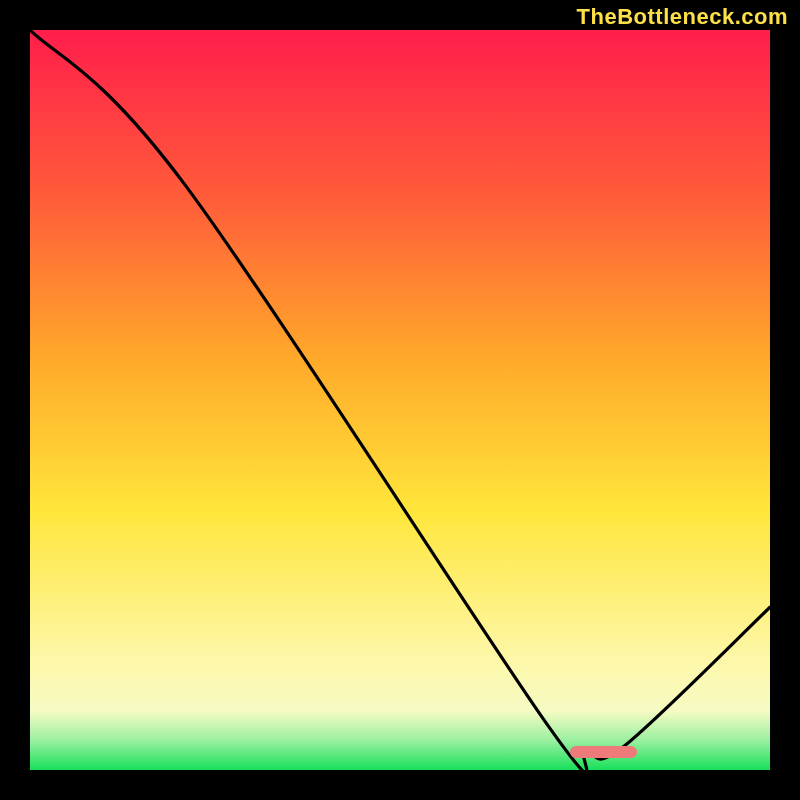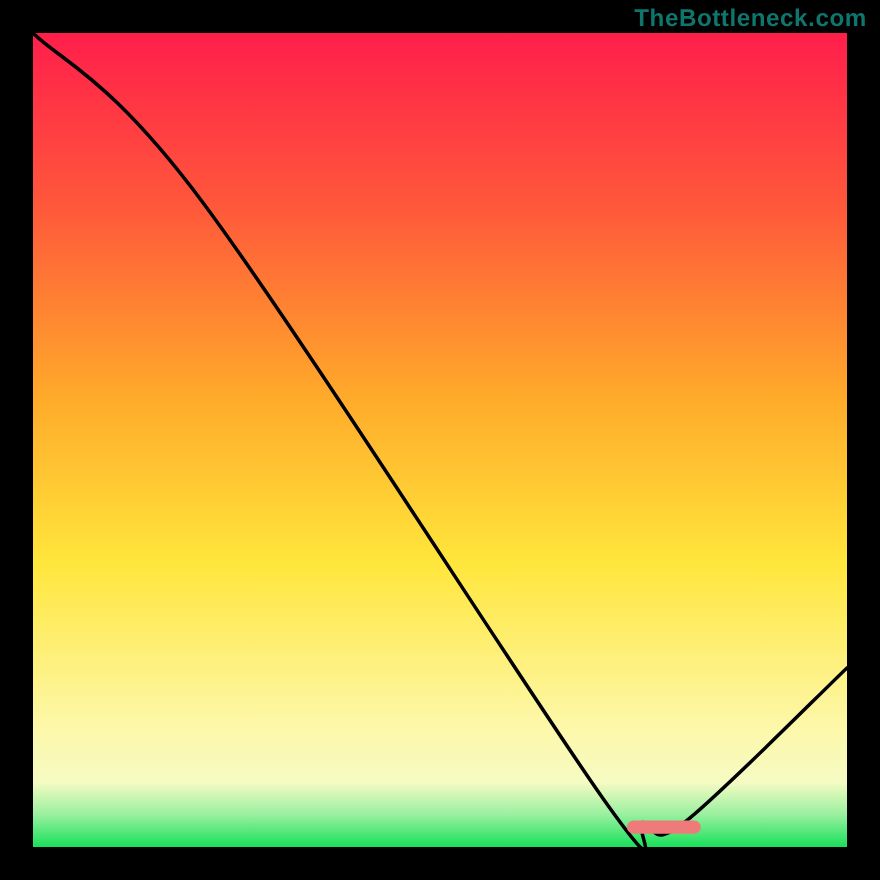--- a/index.html
+++ b/index.html
@@ -14,21 +14,21 @@
   .frame {
     position: relative;
     width: 800px;
     height: 800px;
     background: #000;
   }
   .watermark {
     position: absolute;
     top: 4px;
     right: 12px;
-    color: #0f766e;
+    color: #fde047;
     font-size: 22px;
     font-weight: 600;
     letter-spacing: 0.5px;
     z-index: 20;
   }
   .plot-area {
     position: absolute;
     left: 30px;
     top: 30px;
     width: 740px;

